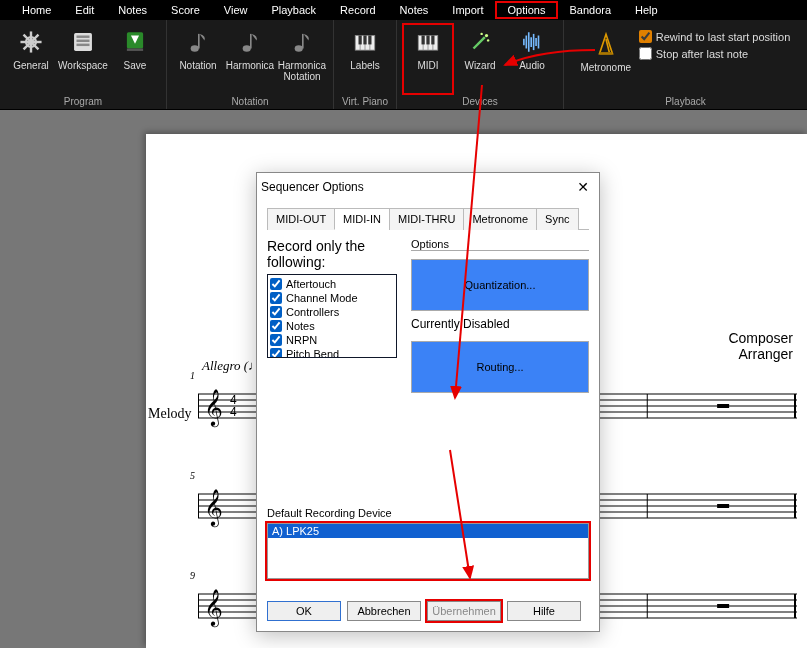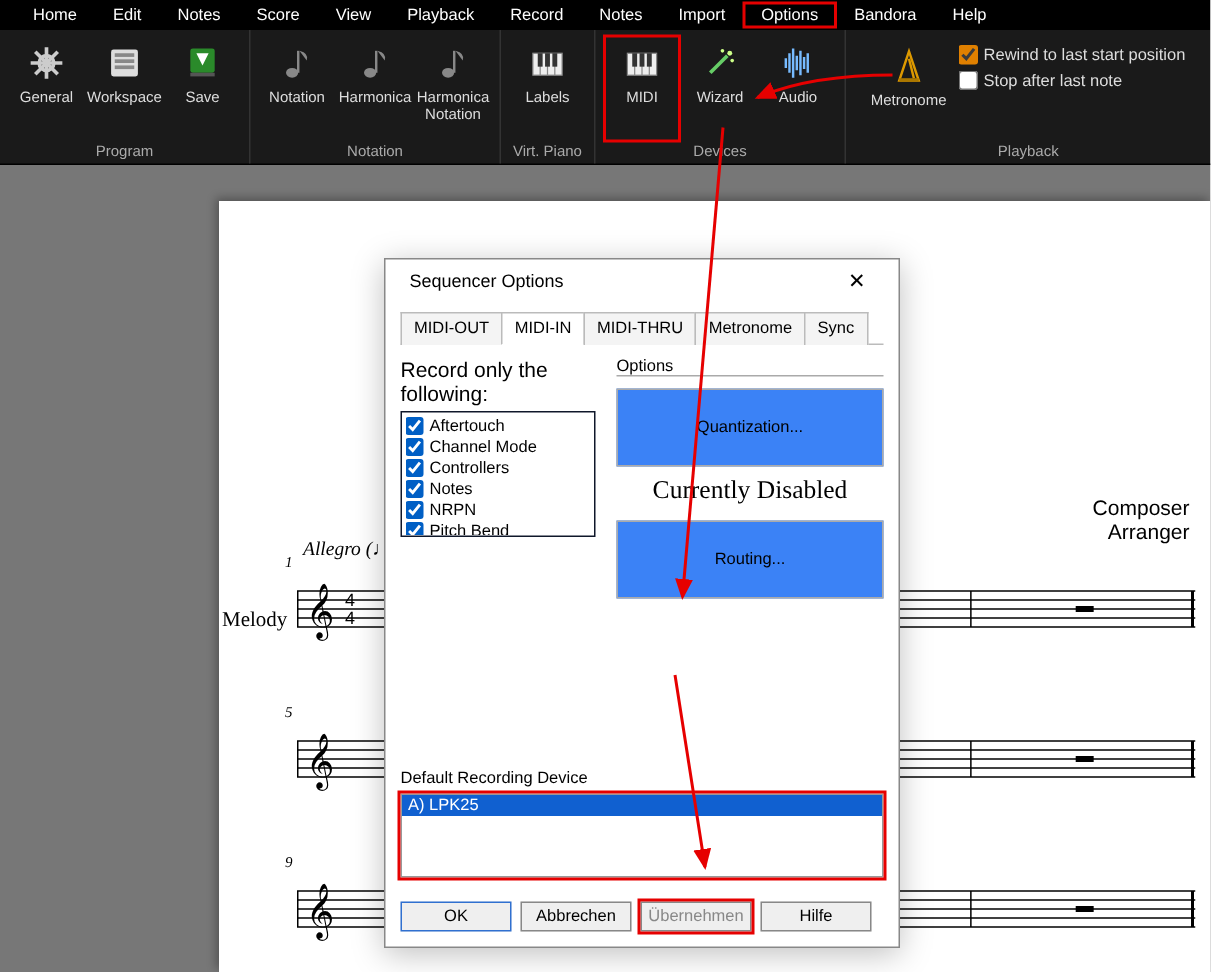--- a/index.html
+++ b/index.html
@@ -29,36 +29,36 @@
   .page { position: absolute; top: 24px; left: 146px; right: 0; bottom: 0; background: #fff; box-shadow: -2px -2px 6px rgba(0,0,0,0.3); padding: 20px 30px; }
   .credits { position: absolute; right: 14px; top: 196px; text-align: right; font-family: Georgia, serif; font-size: 14px; }
   .tempo { position: absolute; left: 56px; top: 224px; font-family: Georgia, serif; font-style: italic; font-size: 13px; }
   .track-label { position: absolute; left: 2px; top: 272px; font-family: Georgia, serif; font-size: 14px; }
   .staff-block { position: absolute; left: 52px; right: 10px; height: 60px; }
   .staff-block .barnum { font-family: Georgia, serif; font-style: italic; font-size: 10px; position: absolute; left: -8px; top: -14px; }
   .staff-svg { width: 100%; height: 50px; }
 
   
   .dialog { position: absolute; left: 256px; top: 172px; width: 344px; height: 460px; background: #fff; border: 1px solid #888; box-shadow: 0 4px 20px rgba(0,0,0,0.25); }
-  .dialog-title { display: flex; align-items: center; justify-content: space-between; padding: 6px 16px; font-size: 12px; }
+  .dialog-title { display: flex; align-items: center; justify-content: space-between; padding: 6px 4px; font-size: 12px; }
   .dialog-close { cursor: pointer; font-size: 14px; padding: 0 6px; }
   .dialog-body { padding: 6px 10px 10px; }
   .tabs { display: flex; border-bottom: 1px solid #bbb; font-size: 11px; }
   .tab { padding: 4px 8px; border: 1px solid #bbb; border-bottom: none; background: #f4f4f4; margin-right: -1px; cursor: pointer; position: relative; top: 1px; }
   .tab.active { background: #fff; border-bottom: 1px solid #fff; }
   .dialog-columns { display: flex; gap: 14px; margin-top: 8px; }
   .col-left { flex: 0 0 130px; }
   .col-right { flex: 1; }
   .section-label { font-size: 14px; margin-bottom: 4px; }
   .listbox { border: 1px solid #0f172a; height: 84px; overflow-y: scroll; font-size: 11px; padding: 2px; }
   .listbox label { display: flex; align-items: center; gap: 4px; padding: 1px 0; }
   .listbox input { width: 12px; height: 12px; accent-color: #005fc5; }
   .opt-header { font-size: 11px; border-bottom: 1px solid #aaa; padding-bottom: 0; margin-bottom: 8px; }
   .wide-btn { width: 100%; font-size: 11px; padding: 19px 0; background: #3b82f6; border: 1px solid #aaa; cursor: pointer; }
-  .status-text { font-size: 17px; text-align: center; margin: 6px 0 10px; font-family: Liberation Serif, serif; }
+  .status-text { font-size: 12px; text-align: left; margin: 6px 0 10px; }
   .device-label { font-size: 11px; margin-top: 114px; }
   .device-list { border: 1px solid #999; height: 56px; margin-top: 4px; font-size: 11px; outline: 2px solid #e60000; }
   .device-item { background: #1060d0; color: #fff; padding: 1px 4px; }
   .dialog-buttons { position: absolute; bottom: 10px; left: 10px; right: 10px; display: flex; gap: 6px; }
   .dialog-buttons button { font-size: 11px; padding: 3px 0; width: 74px; border: 1px solid #888; background: #efefef; cursor: pointer; }
   .dialog-buttons button.ok { border: 1px solid #3070d0; }
   .dialog-buttons button.apply { color: #888; outline: 2px solid #e60000; }
 
   
   .anno-svg { position: absolute; top:0; left:0; width:807px; height:648px; pointer-events:none; }

